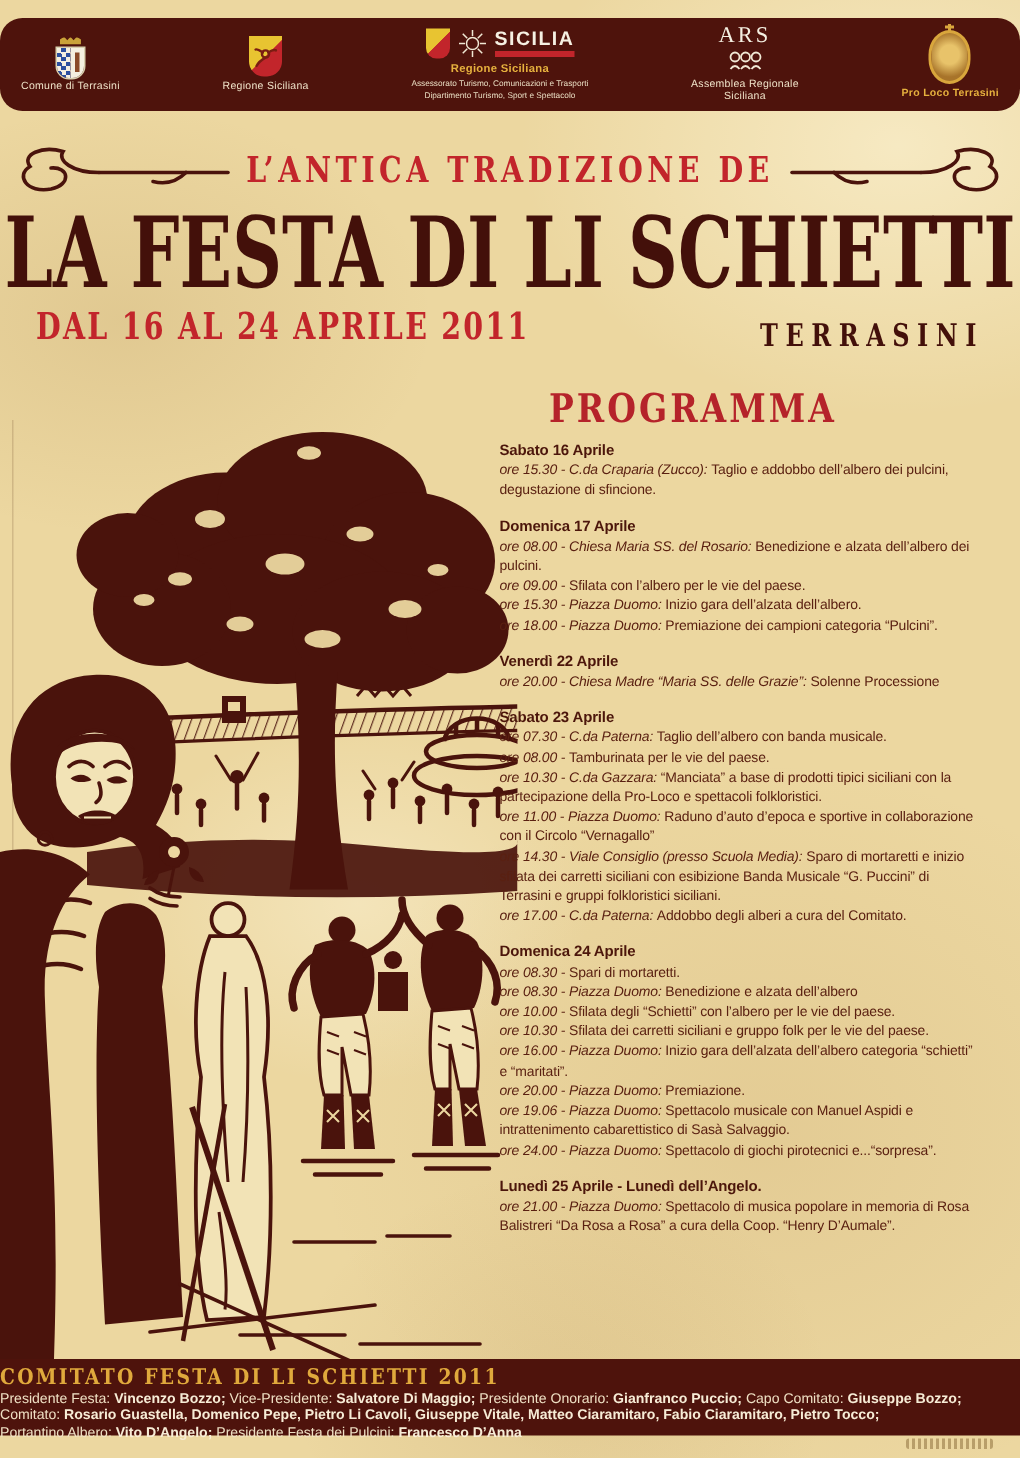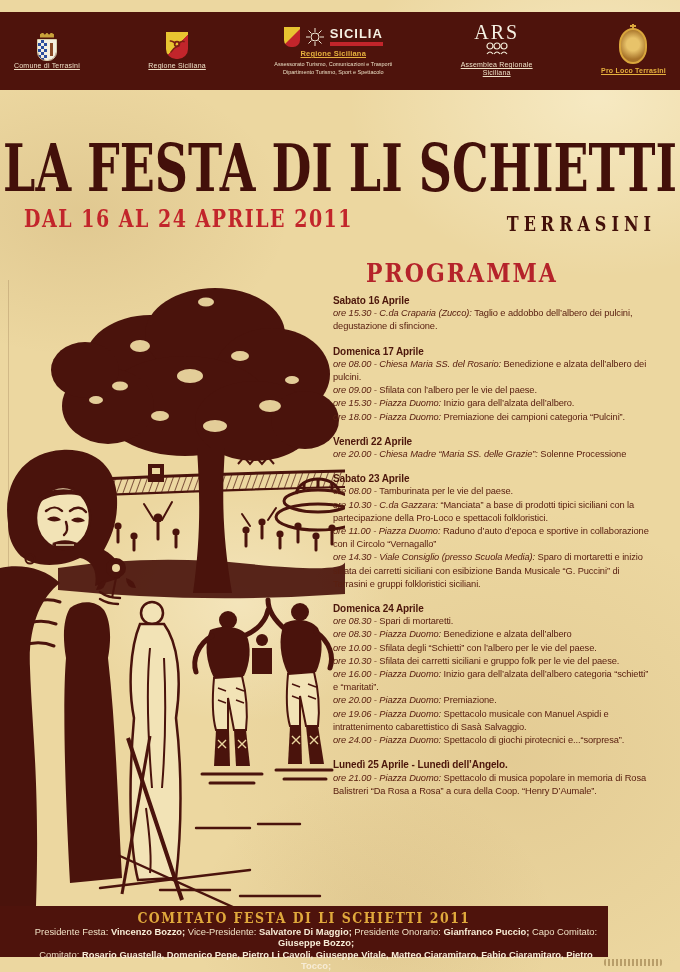--- a/index.html
+++ b/index.html
@@ -6,44 +6,44 @@
   body{width:680px;height:972px;overflow:hidden;font-family:"Liberation Sans",sans-serif;}
   .poster{position:relative;width:680px;height:972px;overflow:hidden;
     background:
       radial-gradient(ellipse 320px 220px at 12% 22%, rgba(140,95,35,.12), transparent 65%),
       radial-gradient(ellipse 420px 300px at 88% 10%, rgba(255,248,222,.55), transparent 60%),
       radial-gradient(ellipse 500px 420px at 75% 78%, rgba(150,100,40,.10), transparent 60%),
       radial-gradient(ellipse 260px 200px at 35% 62%, rgba(255,248,225,.40), transparent 60%),
       radial-gradient(ellipse 300px 240px at 55% 95%, rgba(140,95,35,.10), transparent 60%),
       #ecd7a0;}
   
-  .band-top{position:absolute;left:0;top:12px;width:680px;height:78px;background:#4e130c;
-    display:flex;align-items:center;justify-content:space-between;padding:0 14px;box-sizing:border-box;}
+  .band-top{position:absolute;left:0;top:12px;width:680px;height:62px;background:#4e130c;
+    display:flex;align-items:center;justify-content:space-between;padding:0 14px;box-sizing:border-box;border-radius:15px;}
   .logo-col{display:flex;flex-direction:column;align-items:center;justify-content:center;gap:3px;}
-  .logo-label{font-size:7px;color:#efe2c8;letter-spacing:.2px;text-align:center;line-height:8px;text-decoration:underline;}
+  .logo-label{font-size:7px;color:#efe2c8;letter-spacing:.2px;text-align:center;line-height:8px;}
   .gold{color:#e6b13e;}
   .crest-comune{width:20px;height:26px;position:relative;}
   .crest-comune .crown{width:14px;height:5px;margin:0 auto;background:#c9a23a;
     clip-path:polygon(0 100%,0 35%,20% 0,35% 45%,50% 0,65% 45%,80% 0,100% 35%,100% 100%);}
   .crest-comune .shield{width:18px;height:20px;margin:1px auto 0;border:1px solid #d8cfae;
     border-radius:0 0 9px 9px;overflow:hidden;display:flex;}
   .crest-comune .shield .chk{width:50%;height:100%;
     background:conic-gradient(#2c4f9e 90deg,#f4efe0 90deg 180deg,#2c4f9e 180deg 270deg,#f4efe0 270deg);
     background-size:6px 6px;}
   .crest-comune .shield .wht{width:50%;height:100%;background:#f4efe0;position:relative;}
   .crest-comune .shield .wht:before{content:"";position:absolute;left:3px;top:3px;width:3px;height:13px;background:#8a4a28;}
   .sic-flag{width:22px;height:27px;border-radius:0 0 10px 10px;background:linear-gradient(135deg,#e8c431 49%,#c2252b 51%);position:relative;}
   .sic-flag svg{position:absolute;left:3px;top:5px;}
   .mid-logo-row{display:flex;align-items:center;gap:5px;}
   .sic-flag.small{width:16px;height:20px;border-radius:0 0 7px 7px;}
   .sole{width:20px;height:20px;}
   .sicilia-word{color:#f5f0e2;font-size:13px;font-weight:bold;letter-spacing:1px;line-height:12px;}
   .sicilia-bar{height:4px;background:#c2252b;margin-top:2px;}
   .tiny{font-size:5.5px;color:#e9ddc2;line-height:6.5px;text-align:center;}
-  .ars-word{color:#f5f0e2;font-family:"Liberation Serif",serif;font-size:20px;letter-spacing:2px;line-height:14px;}
+  .ars-word{color:#f5f0e2;font-family:"Liberation Serif",serif;font-size:15px;letter-spacing:2px;line-height:14px;}
   .proloco-emblem{width:24px;height:32px;border:2px solid #d9a63c;border-radius:50%/46%;
     background:radial-gradient(circle at 50% 45%, #e8c36a 0 30%, #a8742a 70%);position:relative;}
   .proloco-emblem:before{content:"";position:absolute;left:50%;top:-6px;width:2px;height:5px;background:#d9a63c;transform:translateX(-50%);}
   .proloco-emblem:after{content:"";position:absolute;left:50%;top:-4.5px;width:6px;height:2px;background:#d9a63c;transform:translateX(-50%);}
   
   .overline-row{position:absolute;left:0;top:97px;width:680px;display:flex;align-items:center;justify-content:center;gap:10px;}
   .overline{font-family:"DejaVu Serif","Liberation Serif",serif;font-weight:bold;color:#c2252b;
     font-size:19px;letter-spacing:3px;transform:scaleY(1.25);transform-origin:center;white-space:nowrap;}
   .main-title{position:absolute;left:0;top:130px;width:680px;text-align:center;white-space:nowrap;
     font-family:"DejaVu Serif","Liberation Serif",serif;font-weight:bold;color:#43100a;
@@ -58,24 +58,24 @@
   .program{position:absolute;left:333px;top:294px;width:320px;color:#5a2011;font-size:9.3px;letter-spacing:-0.1px;}
   .day{margin-top:11px;}
   .day:first-child{margin-top:0;}
   .day-title{font-weight:bold;font-size:10px;color:#4c160b;line-height:13.2px;}
   .event{margin:0;line-height:13.2px;}
   .event i{font-style:italic;margin-top:30px;}
   
   .illustration{position:absolute;left:0;top:268px;width:345px;height:638px;}
   .crease{position:absolute;left:8px;top:280px;width:1px;height:300px;background:rgba(90,50,20,.18);}
   
-  .band-bottom{position:absolute;left:0;top:906px;width:608px;height:51px;background:#4e130c;text-align:center;}
+  .band-bottom{position:absolute;left:0;top:906px;width:680px;height:51px;background:#4e130c;text-align:left;}
   .footer-title{font-family:"DejaVu Serif","Liberation Serif",serif;font-weight:bold;color:#e0a93c;
     font-size:12.5px;letter-spacing:1.5px;transform:scaleY(1.15);transform-origin:center top;margin-top:3px;}
-  .footer-lines{margin-top:2px;color:#efe0c4;font-size:9.4px;line-height:11.4px;margin-left:24px;}
+  .footer-lines{margin-top:2px;color:#efe0c4;font-size:9.4px;line-height:11.4px;}
   .footer-lines b{color:#f7ecd6;}
   .credit{position:absolute;right:18px;top:959px;width:58px;height:7px;opacity:.45;border-radius:2px;
     background:repeating-linear-gradient(90deg,#7a5a28 0 2px,transparent 2px 4px);}
 </style>
 </head>
 <body>
 
 <div class="poster">
 
   <div class="band-top">
@@ -131,20 +131,37 @@
           </g>
         </svg>
       <div class="logo-label"><span>Assemblea Regionale</span><br><span>Siciliana</span></div>
     </div>
     <div class="logo-col">
       <div class="proloco-emblem"></div>
       <div class="logo-label gold" style="font-weight:bold">Pro Loco Terrasini</div>
     </div>
   </div>
 
+  <div class="overline-row">
+    <svg width="150" height="34" viewBox="0 0 150 34">
+      <g stroke="#4a130c" stroke-width="2.4" fill="none" stroke-linecap="round">
+        <path d="M148,18 H62"></path>
+        <path d="M62,18 C44,18 34,10 38,4 C24,0 10,6 16,14 C6,20 14,32 30,29 C44,26 42,14 30,15"></path>
+        <path d="M120,18 c-6,6 -14,8 -22,6"></path>
+      </g>
+    </svg>
+    <div class="overline">L’ANTICA TRADIZIONE DE</div>
+    <svg width="150" height="34" viewBox="0 0 150 34" style="transform:scaleX(-1)">
+      <g stroke="#4a130c" stroke-width="2.4" fill="none" stroke-linecap="round">
+        <path d="M148,18 H62"></path>
+        <path d="M62,18 C44,18 34,10 38,4 C24,0 10,6 16,14 C6,20 14,32 30,29 C44,26 42,14 30,15"></path>
+        <path d="M120,18 c-6,6 -14,8 -22,6"></path>
+      </g>
+    </svg>
+  </div>
   <div class="main-title">LA FESTA DI LI SCHIETTI</div>
   <div class="dates-left">DAL 16 AL 24 APRILE 2011</div>
   <div class="place-right">TERRASINI</div>
 
   <div class="crease"></div>
   <svg class="illustration" viewBox="0 0 345 638">
     <defs>
       <pattern id="hatch" width="6" height="8" patternUnits="userSpaceOnUse" patternTransform="rotate(20)">
         <line x1="0" y1="0" x2="0" y2="8" stroke="#4a130c" stroke-width="1.6"></line>
       </pattern>
@@ -335,24 +352,26 @@
         <p class="event"><i>ore 09.00 - </i>Sfilata con l’albero per le vie del paese.</p>
         <p class="event"><i>ore 15.30 - Piazza Duomo: </i>Inizio gara dell’alzata dell’albero.</p>
         <p class="event"><i>ore 18.00 - Piazza Duomo: </i>Premiazione dei campioni categoria “Pulcini”.</p>
       </div>
       <div class="day">
         <div class="day-title">Venerdì 22 Aprile</div>
         <p class="event"><i>ore 20.00 - Chiesa Madre “Maria SS. delle Grazie”: </i>Solenne Processione</p>
       </div>
       <div class="day">
         <div class="day-title">Sabato 23 Aprile</div>
+        <p class="event"><i>ore 07.30 - C.da Paterna: </i>Taglio dell’albero con banda musicale.</p>
         <p class="event"><i>ore 08.00 - </i>Tamburinata per le vie del paese.</p>
         <p class="event"><i>ore 10.30 - C.da Gazzara: </i>“Manciata” a base di prodotti tipici siciliani con la partecipazione della Pro-Loco e spettacoli folkloristici.</p>
         <p class="event"><i>ore 11.00 - Piazza Duomo: </i>Raduno d’auto d’epoca e sportive in collaborazione con il Circolo “Vernagallo”</p>
         <p class="event"><i>ore 14.30 - Viale Consiglio (presso Scuola Media): </i>Sparo di mortaretti e inizio sfilata dei carretti siciliani con esibizione Banda Musicale “G. Puccini” di Terrasini e gruppi folkloristici siciliani.</p>
+        <p class="event"><i>ore 17.00 - C.da Paterna: </i>Addobbo degli alberi a cura del Comitato.</p>
       </div>
       <div class="day">
         <div class="day-title">Domenica 24 Aprile</div>
         <p class="event"><i>ore 08.30 - </i>Spari di mortaretti.</p>
         <p class="event"><i>ore 08.30 - Piazza Duomo: </i>Benedizione e alzata dell’albero</p>
         <p class="event"><i>ore 10.00 - </i>Sfilata degli “Schietti” con l’albero per le vie del paese.</p>
         <p class="event"><i>ore 10.30 - </i>Sfilata dei carretti siciliani e gruppo folk per le vie del paese.</p>
         <p class="event"><i>ore 16.00 - Piazza Duomo: </i>Inizio gara dell’alzata dell’albero categoria “schietti” e “maritati”.</p>
         <p class="event"><i>ore 20.00 - Piazza Duomo: </i>Premiazione.</p>
         <p class="event"><i>ore 19.06 - Piazza Duomo: </i>Spettacolo musicale con Manuel Aspidi e intrattenimento cabarettistico di Sasà Salvaggio.</p>

